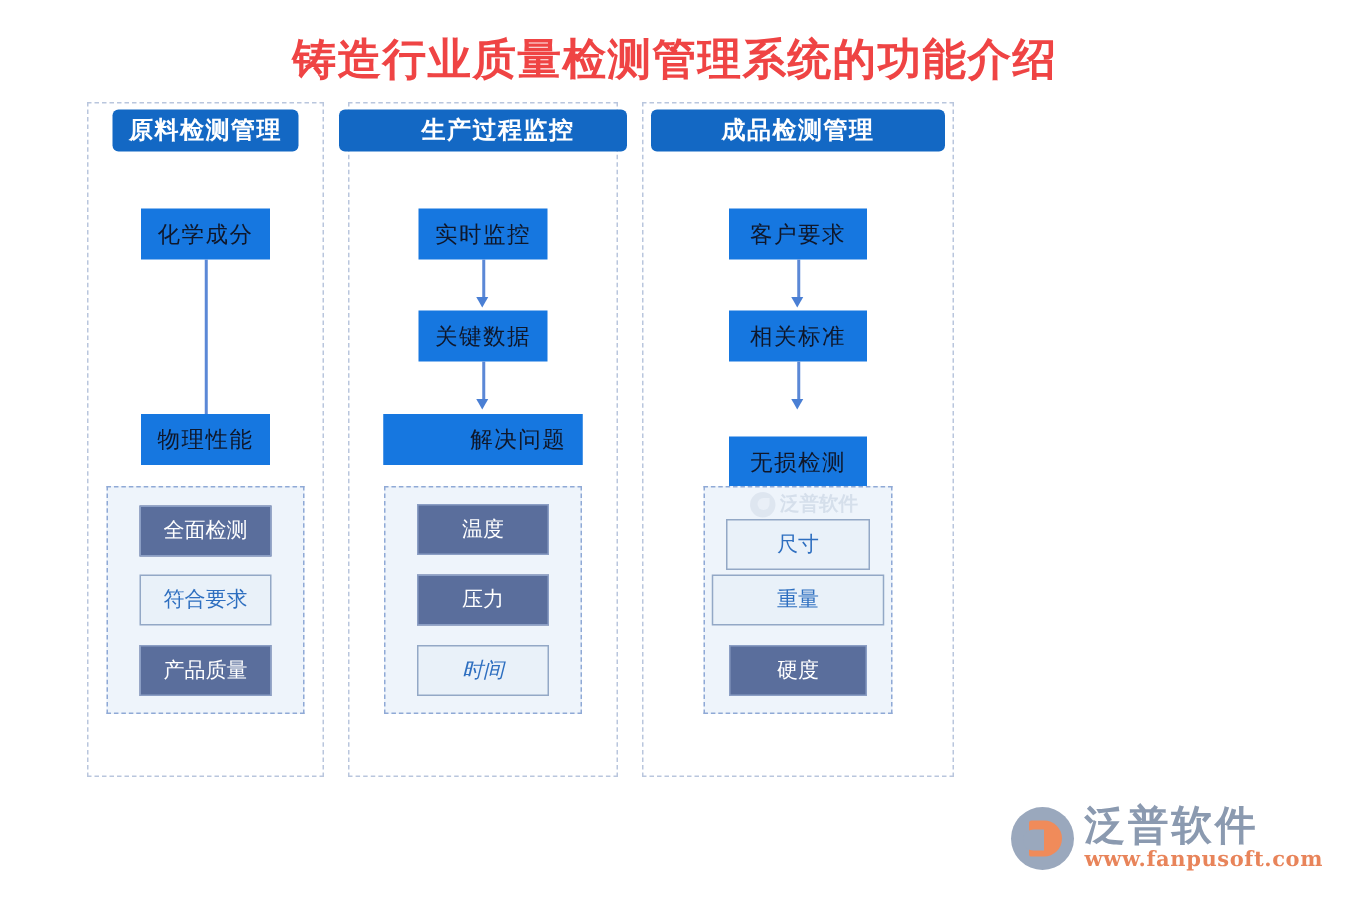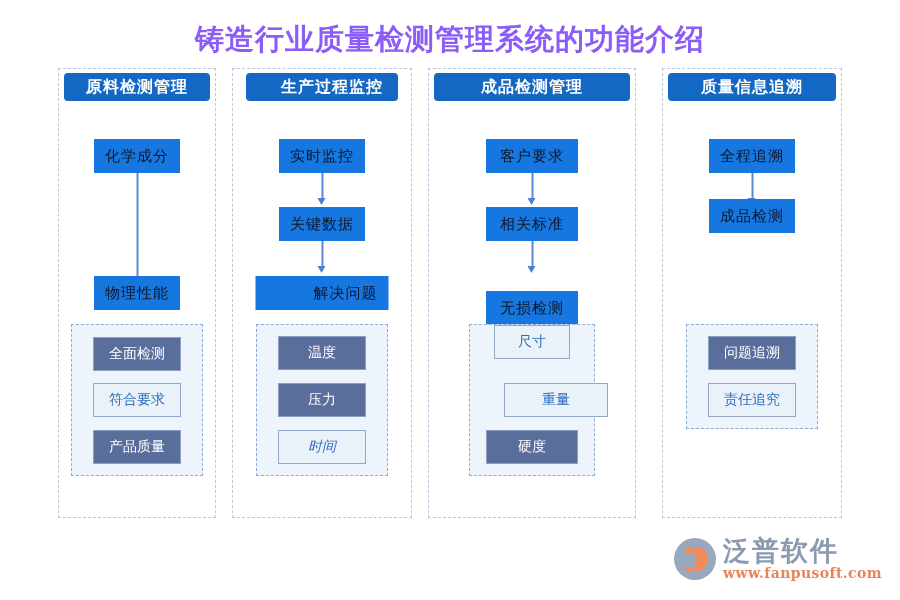--- a/index.html
+++ b/index.html
@@ -4,21 +4,21 @@
 <style>
   html,body{margin:0;padding:0;}
   body{
     width:900px;height:600px;background:#ffffff;
     font-family:"DejaVu Sans","Liberation Sans",sans-serif;
     position:relative;overflow:hidden;
   }
   #page-title{
     position:absolute;top:20px;left:0;width:900px;text-align:center;
     font-family:"DejaVu Serif","Liberation Serif",serif;
-    font-size:29px;font-weight:700;color:#8b5cf6;letter-spacing:1px;
+    font-size:29px;font-weight:700;color:#ef4444;letter-spacing:1px;
     white-space:nowrap;
   }
   .board{position:absolute;top:68px;left:0;width:900px;height:460px;}
   .column{
     position:absolute;top:0;
     border:1px dashed #b9c6dd;
     background:#ffffff;
     box-sizing:border-box;
   }
   .col-header{
@@ -118,40 +118,40 @@
   }
 </style>
 </head>
 <body>
 
 <div id="page-title">铸造行业质量检测管理系统的功能介绍</div>
 
 <div class="board">
 
   <div class="column" style="left:58px;width:158px;height:450px;">
-    <div class="col-header" style="width:146px;">原料检测管理</div>
+    <div class="col-header" style="width:124px;">原料检测管理</div>
 
     <div class="flow">
       <div class="flow-box" style="top:70px;width:86px;">化学成分</div>
       <div class="arrow" style="top:104px;height:115px;">
         <div class="shaft" style="height:108px;"></div>
         <div class="head" style="top:108px;"></div>
       </div>
       <div class="flow-box" style="top:207px;width:86px;">物理性能</div>
     </div>
 
     <div class="subgroup" style="top:255px;width:132px;height:152px;">
       <div class="sub-box dark" style="top:12px;width:88px;">全面检测</div>
       <div class="sub-box light" style="top:58px;width:88px;">符合要求</div>
       <div class="sub-box dark" style="top:105px;width:88px;">产品质量</div>
     </div>
   </div>
 
   <div class="column" style="left:232px;width:180px;height:450px;">
-    <div class="col-header" style="width:152px;padding-left:20px;">生产过程监控</div>
+    <div class="col-header" style="width:192px;padding-left:20px;">生产过程监控</div>
 
     <div class="flow">
       <div class="flow-box" style="top:70px;width:86px;">实时监控</div>
       <div class="arrow" style="top:104px;height:32px;">
         <div class="shaft" style="height:25px;"></div>
         <div class="head" style="top:25px;"></div>
       </div>
       <div class="flow-box" style="top:138px;width:86px;">关键数据</div>
       <div class="arrow" style="top:172px;height:32px;">
         <div class="shaft" style="height:25px;"></div>
@@ -182,43 +182,26 @@
         <div class="head" style="top:25px;"></div>
       </div>
       <div class="flow-box" style="top:222px;width:92px;">无损检测</div>
     </div>
 
     <div class="subgroup" style="top:255px;width:126px;height:152px;">
       <div class="watermark" style="top:2px;left:30px;">
         <div class="wm-mark"></div>
         <div class="wm-text">泛普软件</div>
       </div>
-      <div class="sub-box light" style="top:0;width:76px;">尺寸</div>
-      <div class="sub-box light" style="top:58px;width:104px;margin-left:24px;">重量</div>
+      <div class="sub-box light" style="top:21px;width:96px;">尺寸</div>
+      <div class="sub-box light" style="top:58px;width:115px;">重量</div>
       <div class="sub-box dark" style="top:105px;width:92px;">硬度</div>
     </div>
   </div>
 
-  <div class="column" style="left:662px;width:180px;height:450px;">
-    <div class="col-header" style="width:168px;">质量信息追溯</div>
-
-    <div class="flow">
-      <div class="flow-box" style="top:70px;width:86px;">全程追溯</div>
-      <div class="arrow" style="top:104px;height:32px;">
-        <div class="shaft" style="height:25px;"></div>
-        <div class="head" style="top:25px;"></div>
-      </div>
-      <div class="flow-box" style="top:130px;width:86px;">成品检测</div>
-    </div>
-
-    <div class="subgroup" style="top:255px;width:132px;height:105px;">
-      <div class="sub-box dark" style="top:11px;width:88px;">问题追溯</div>
-      <div class="sub-box light" style="top:58px;width:88px;">责任追究</div>
-    </div>
-  </div>
 
 </div>
 
 <div id="brand-logo">
   <div class="logo-mark">
     <div class="disc"></div>
     <div class="swoosh"></div>
     <div class="cut"></div>
   </div>
   <div class="logo-words">

